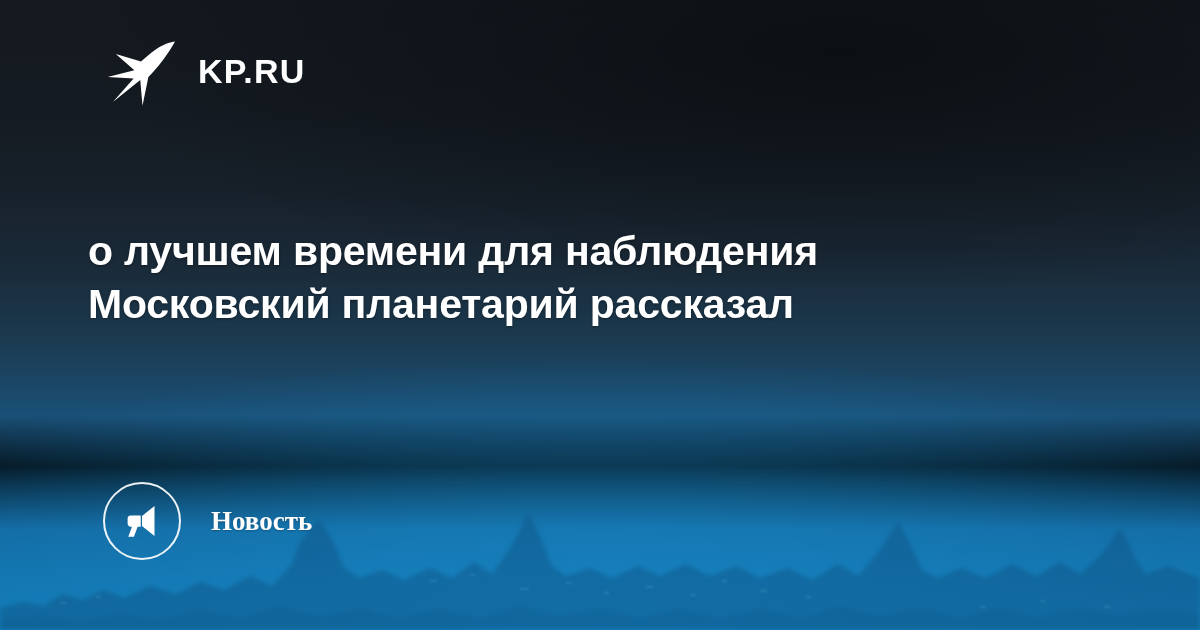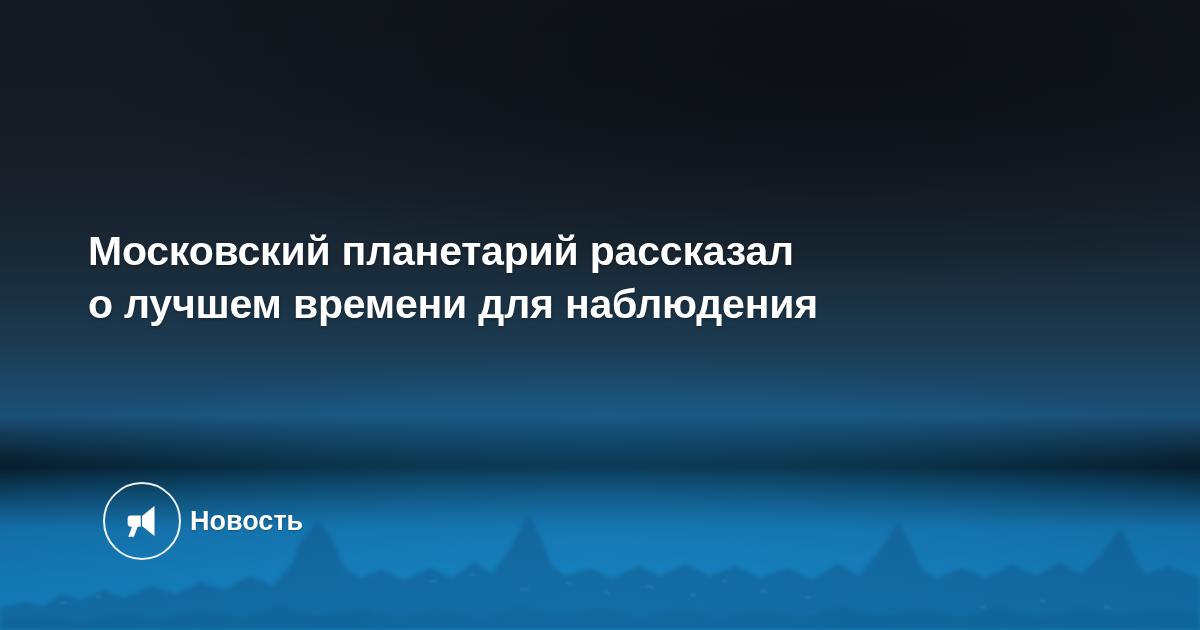--- a/index.html
+++ b/index.html
@@ -95,21 +95,22 @@
   }
   .headline .ln { display: block; white-space: nowrap; }
 
   
   .badge {
     position: absolute;
     left: 103px;
     top: 482px;
     display: flex;
     align-items: center;
-    gap: 9px;
+    gap: 30px;
+    font-family: Liberation Serif, serif;
   }
   .badge-circle {
     width: 78px;
     height: 78px;
     border-radius: 50%;
     border: 2px solid rgba(255,255,255,.92);
     display: flex;
     align-items: center;
     justify-content: center;
     box-sizing: border-box;
@@ -164,24 +165,32 @@
       <rect x="760" y="80" width="7" height="2"></rect>
         <rect x="806" y="86" width="5" height="2"></rect>
       <rect x="60" y="92" width="6" height="2"></rect>
         <rect x="96" y="86" width="5" height="2"></rect>
       <rect x="980" y="96" width="6" height="2"></rect>
         <rect x="1040" y="90" width="5" height="2"></rect>
       <rect x="1104" y="96" width="7" height="2"></rect>
     </g>
   </svg>
 
+  <div class="brand">
+    <svg class="brand-mark" viewBox="0 0 100 100">
+      <path fill="#ffffff" d="
+        M96,10 C86,11 74,17 63,26 L50,37 L16,27 L41,49 L5,58 L40,60
+        L12,92 L49,62 L52,97 L60,58 C72,46 86,28 96,10 Z"></path>
+    </svg>
+    <div class="brand-name">KP.RU</div>
+  </div>
 
   <h1 class="headline">
+    <span class="ln">о лучшем времени для наблюдения</span>
     <span class="ln">Московский планетарий рассказал</span>
-    <span class="ln">о лучшем времени для наблюдения</span>
   </h1>
 
   <div class="badge">
     <span class="badge-circle">
       <svg viewBox="0 0 64 64" aria-hidden="true">
         <path fill="#ffffff" d="
           M52,8 L52,56 L32,40 L32,24 Z
           M30,23 L14,23 C11,23 9,25 9,28 L9,36 C9,39 11,41 14,41 L16,41
           L10,57 L19,57 L25,41 L30,41 Z"></path>
       </svg>

